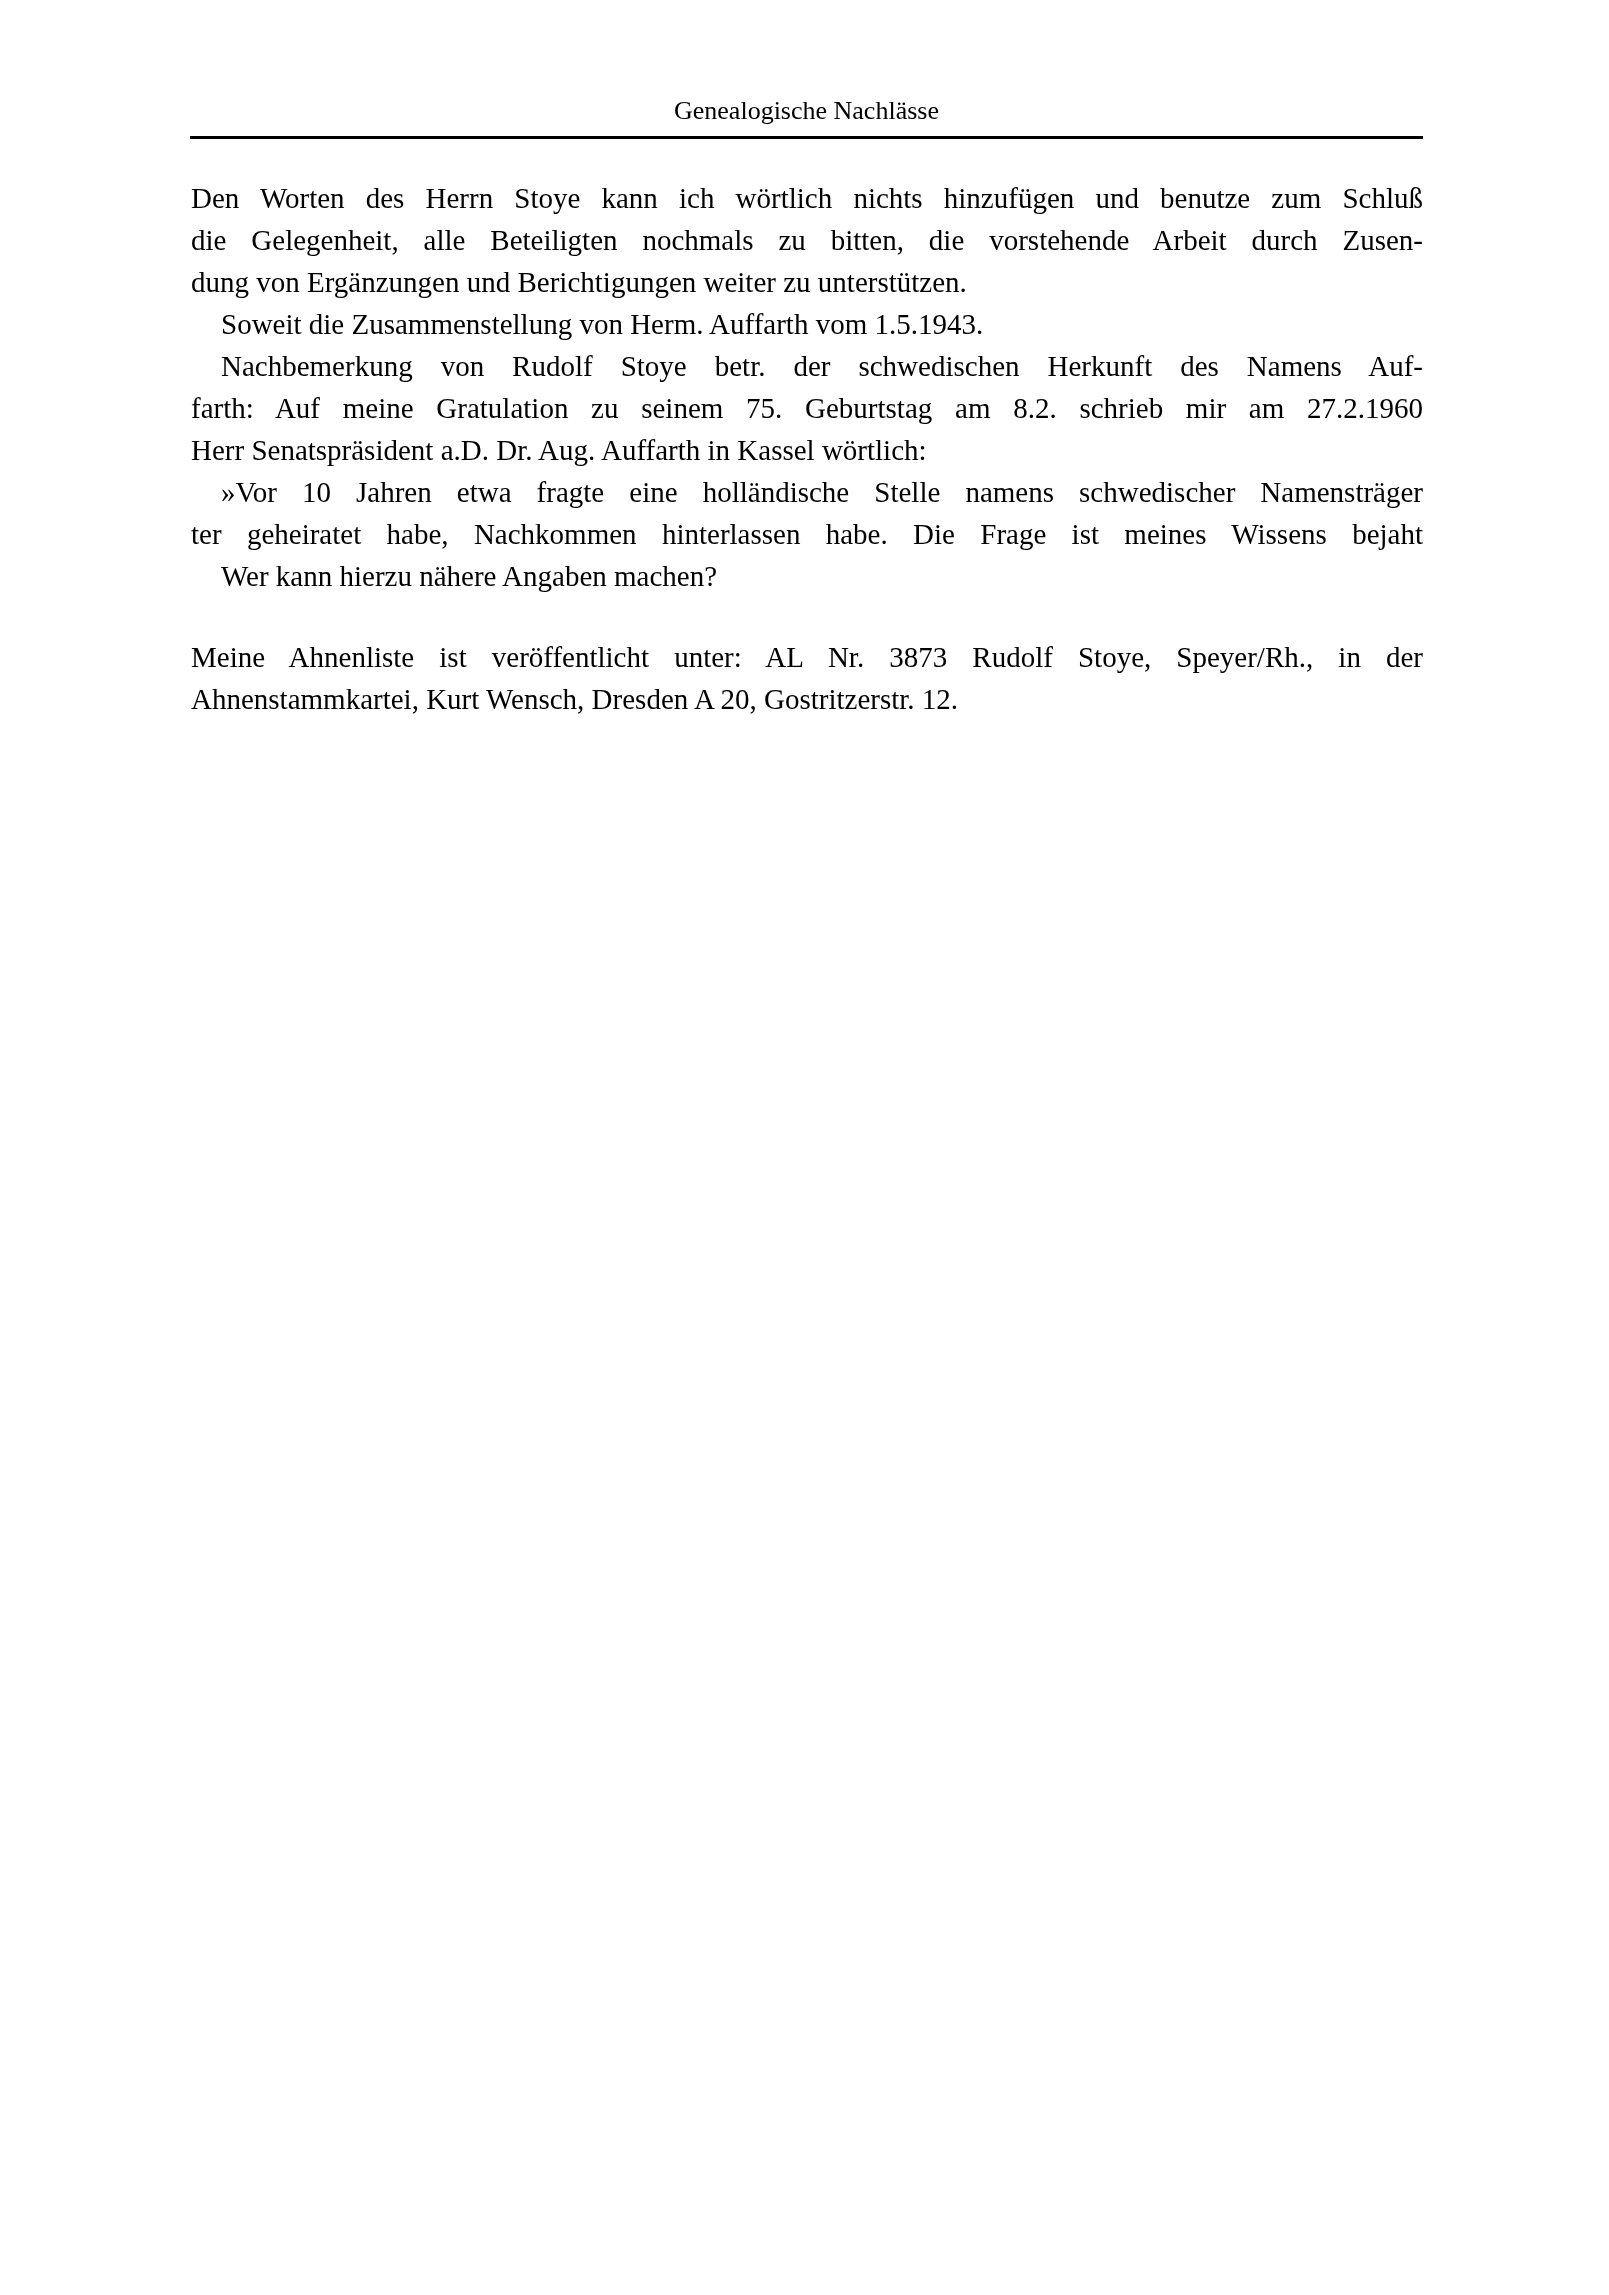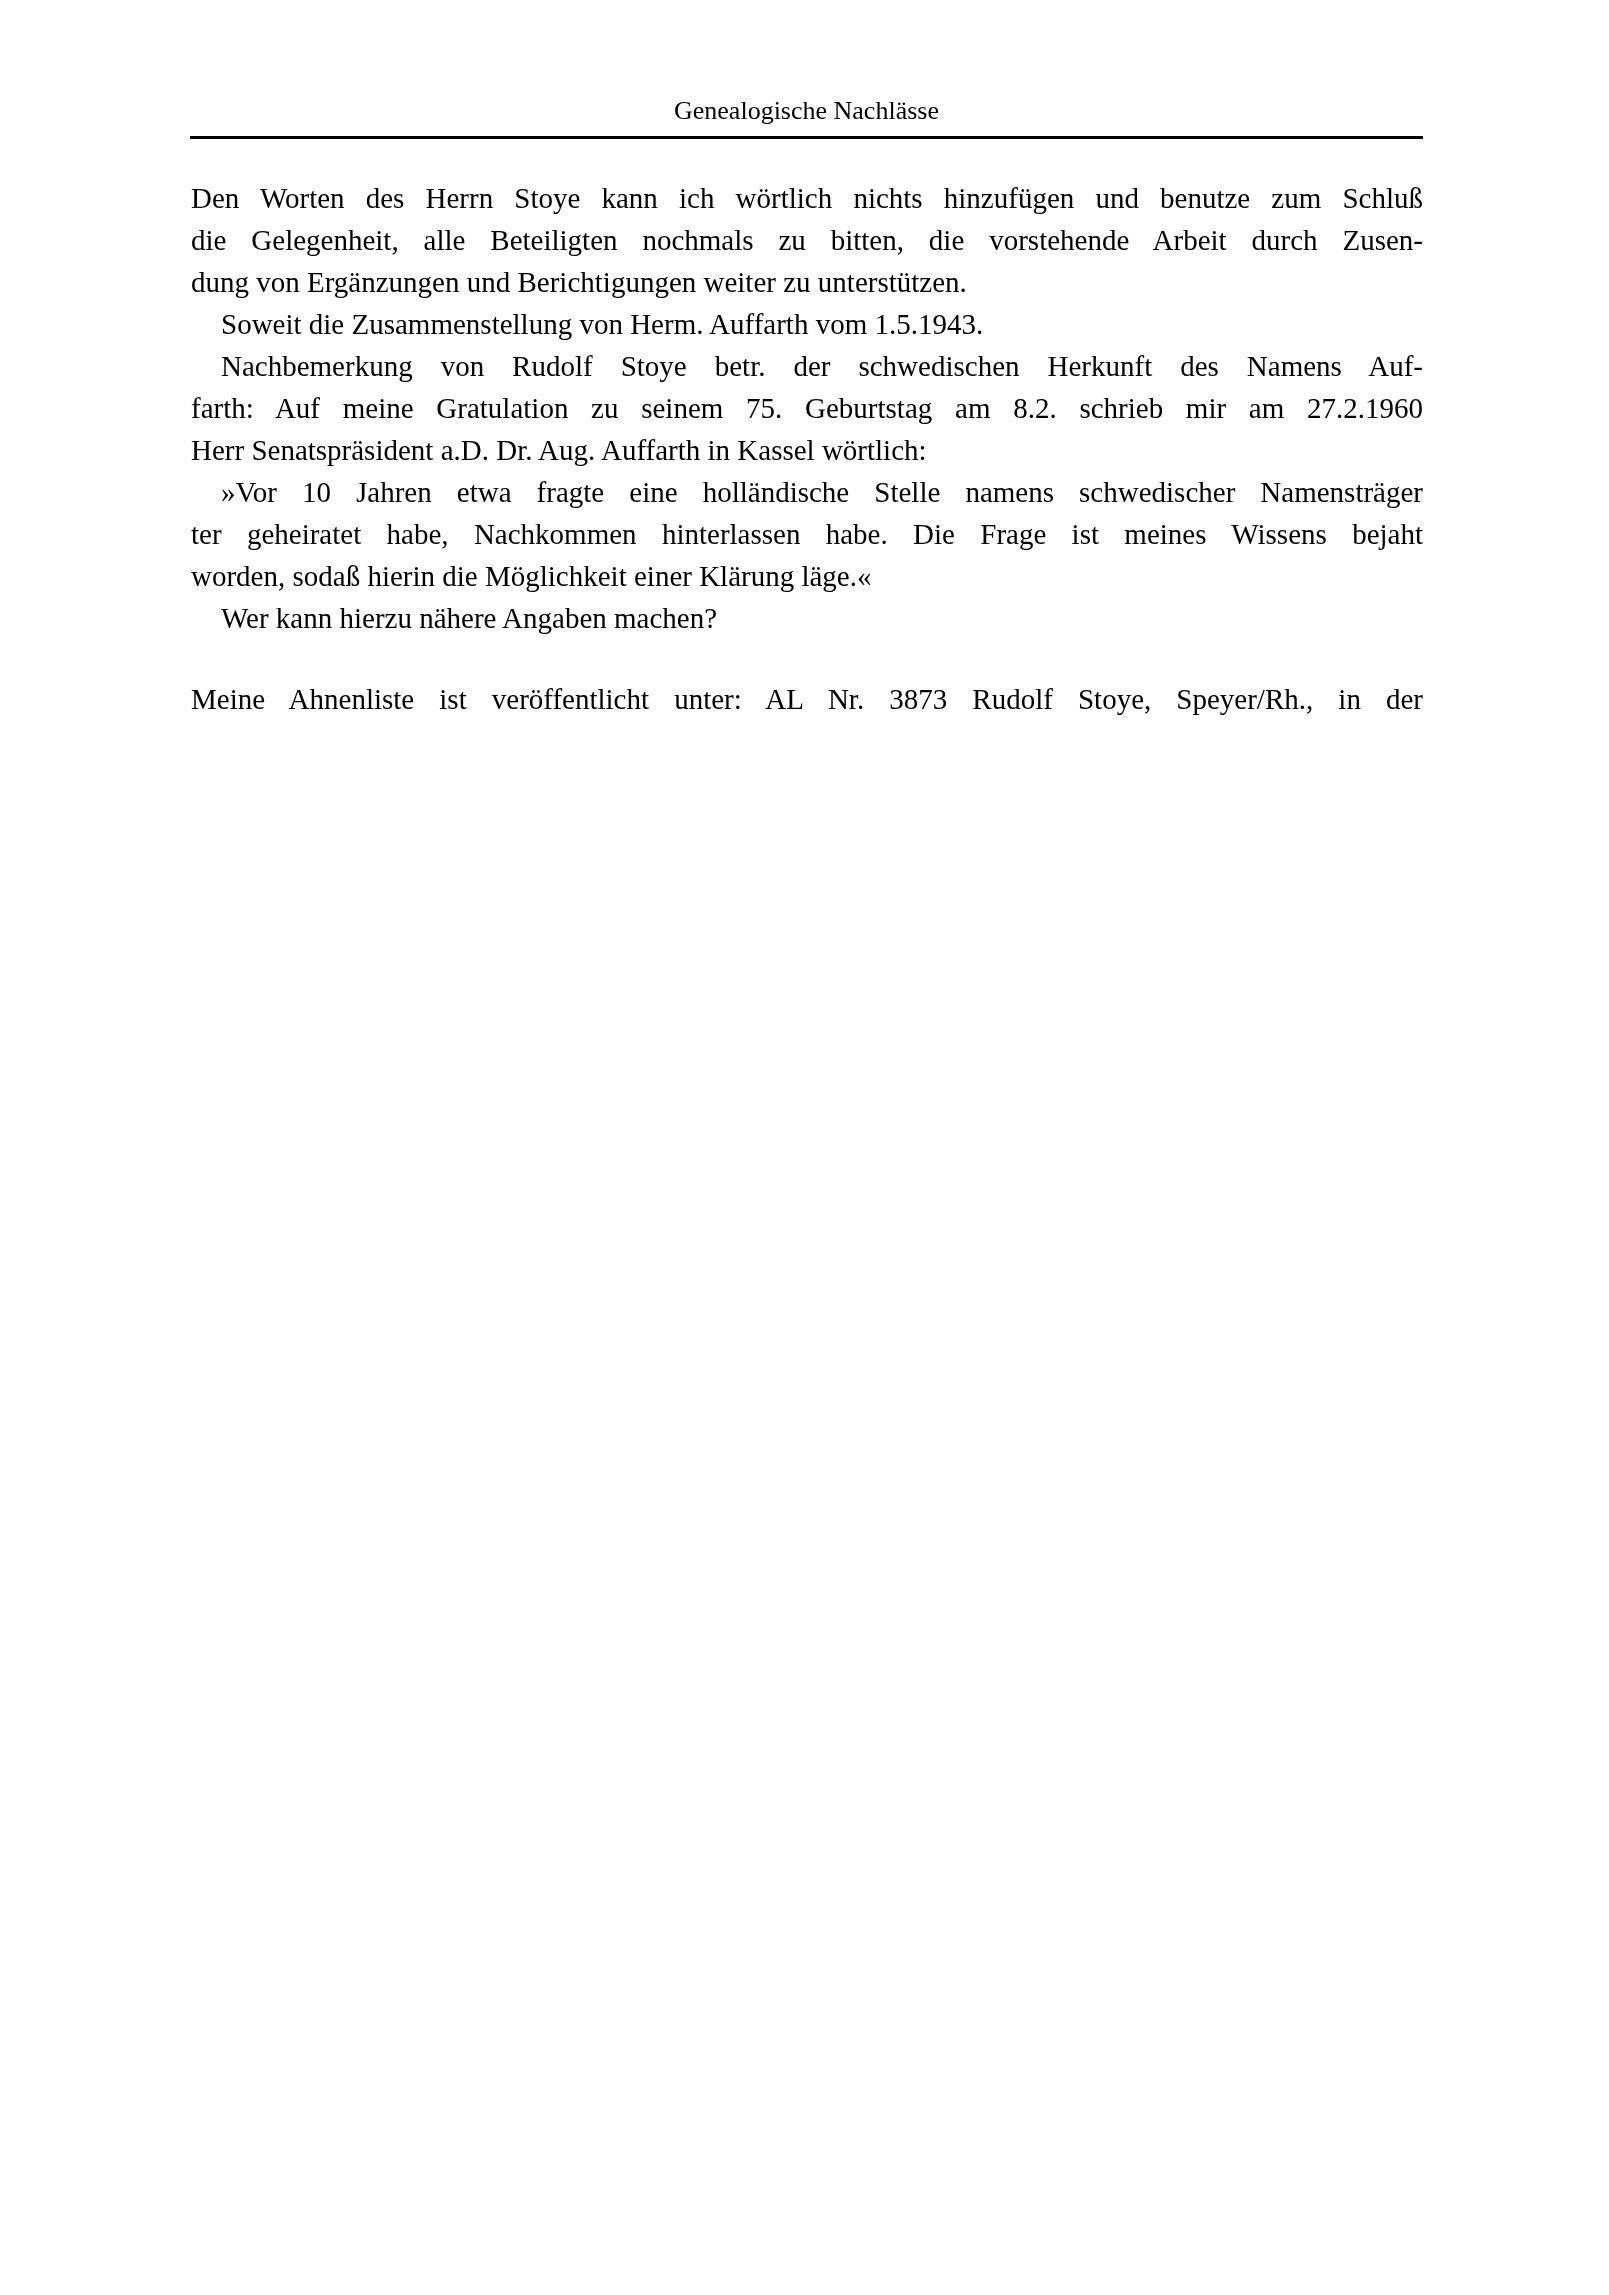--- a/index.html
+++ b/index.html
@@ -80,24 +80,24 @@
         <div class="line last indent">Soweit die Zusammenstellung von Herm. Auffarth vom 1.5.1943.</div>
       </div>
       <div class="paragraph">
         <div class="line indent">Nachbemerkung von Rudolf Stoye betr. der schwedischen Herkunft des Namens Auf-</div>
         <div class="line">farth: Auf meine Gratulation zu seinem 75. Geburtstag am 8.2. schrieb mir am 27.2.1960</div>
         <div class="line last">Herr Senatspräsident a.D. Dr. Aug. Auffarth in Kassel wörtlich:</div>
       </div>
       <div class="paragraph">
         <div class="line indent">»Vor 10 Jahren etwa fragte eine holländische Stelle namens schwedischer Namensträger</div>
         <div class="line">ter geheiratet habe, Nachkommen hinterlassen habe. Die Frage ist meines Wissens bejaht</div>
-        <div class="line last">worden, sodaß hierin die Möglichkeit einer Klärung läge.«</div>
       </div>
       <div class="paragraph">
         <div class="line last indent">Wer kann hierzu nähere Angaben machen?</div>
       </div>
       <div class="paragraph gap-before">
         <div class="line">Meine Ahnenliste ist veröffentlicht unter: AL Nr. 3873 Rudolf Stoye, Speyer/Rh., in der</div>
+        <div class="line last">Ahnenstammkartei, Kurt Wensch, Dresden A 20, Gostritzerstr. 12.</div>
       </div>
     </div>
   <div class="page-number">200</div>
 </div>
 
 
 </body></html>

